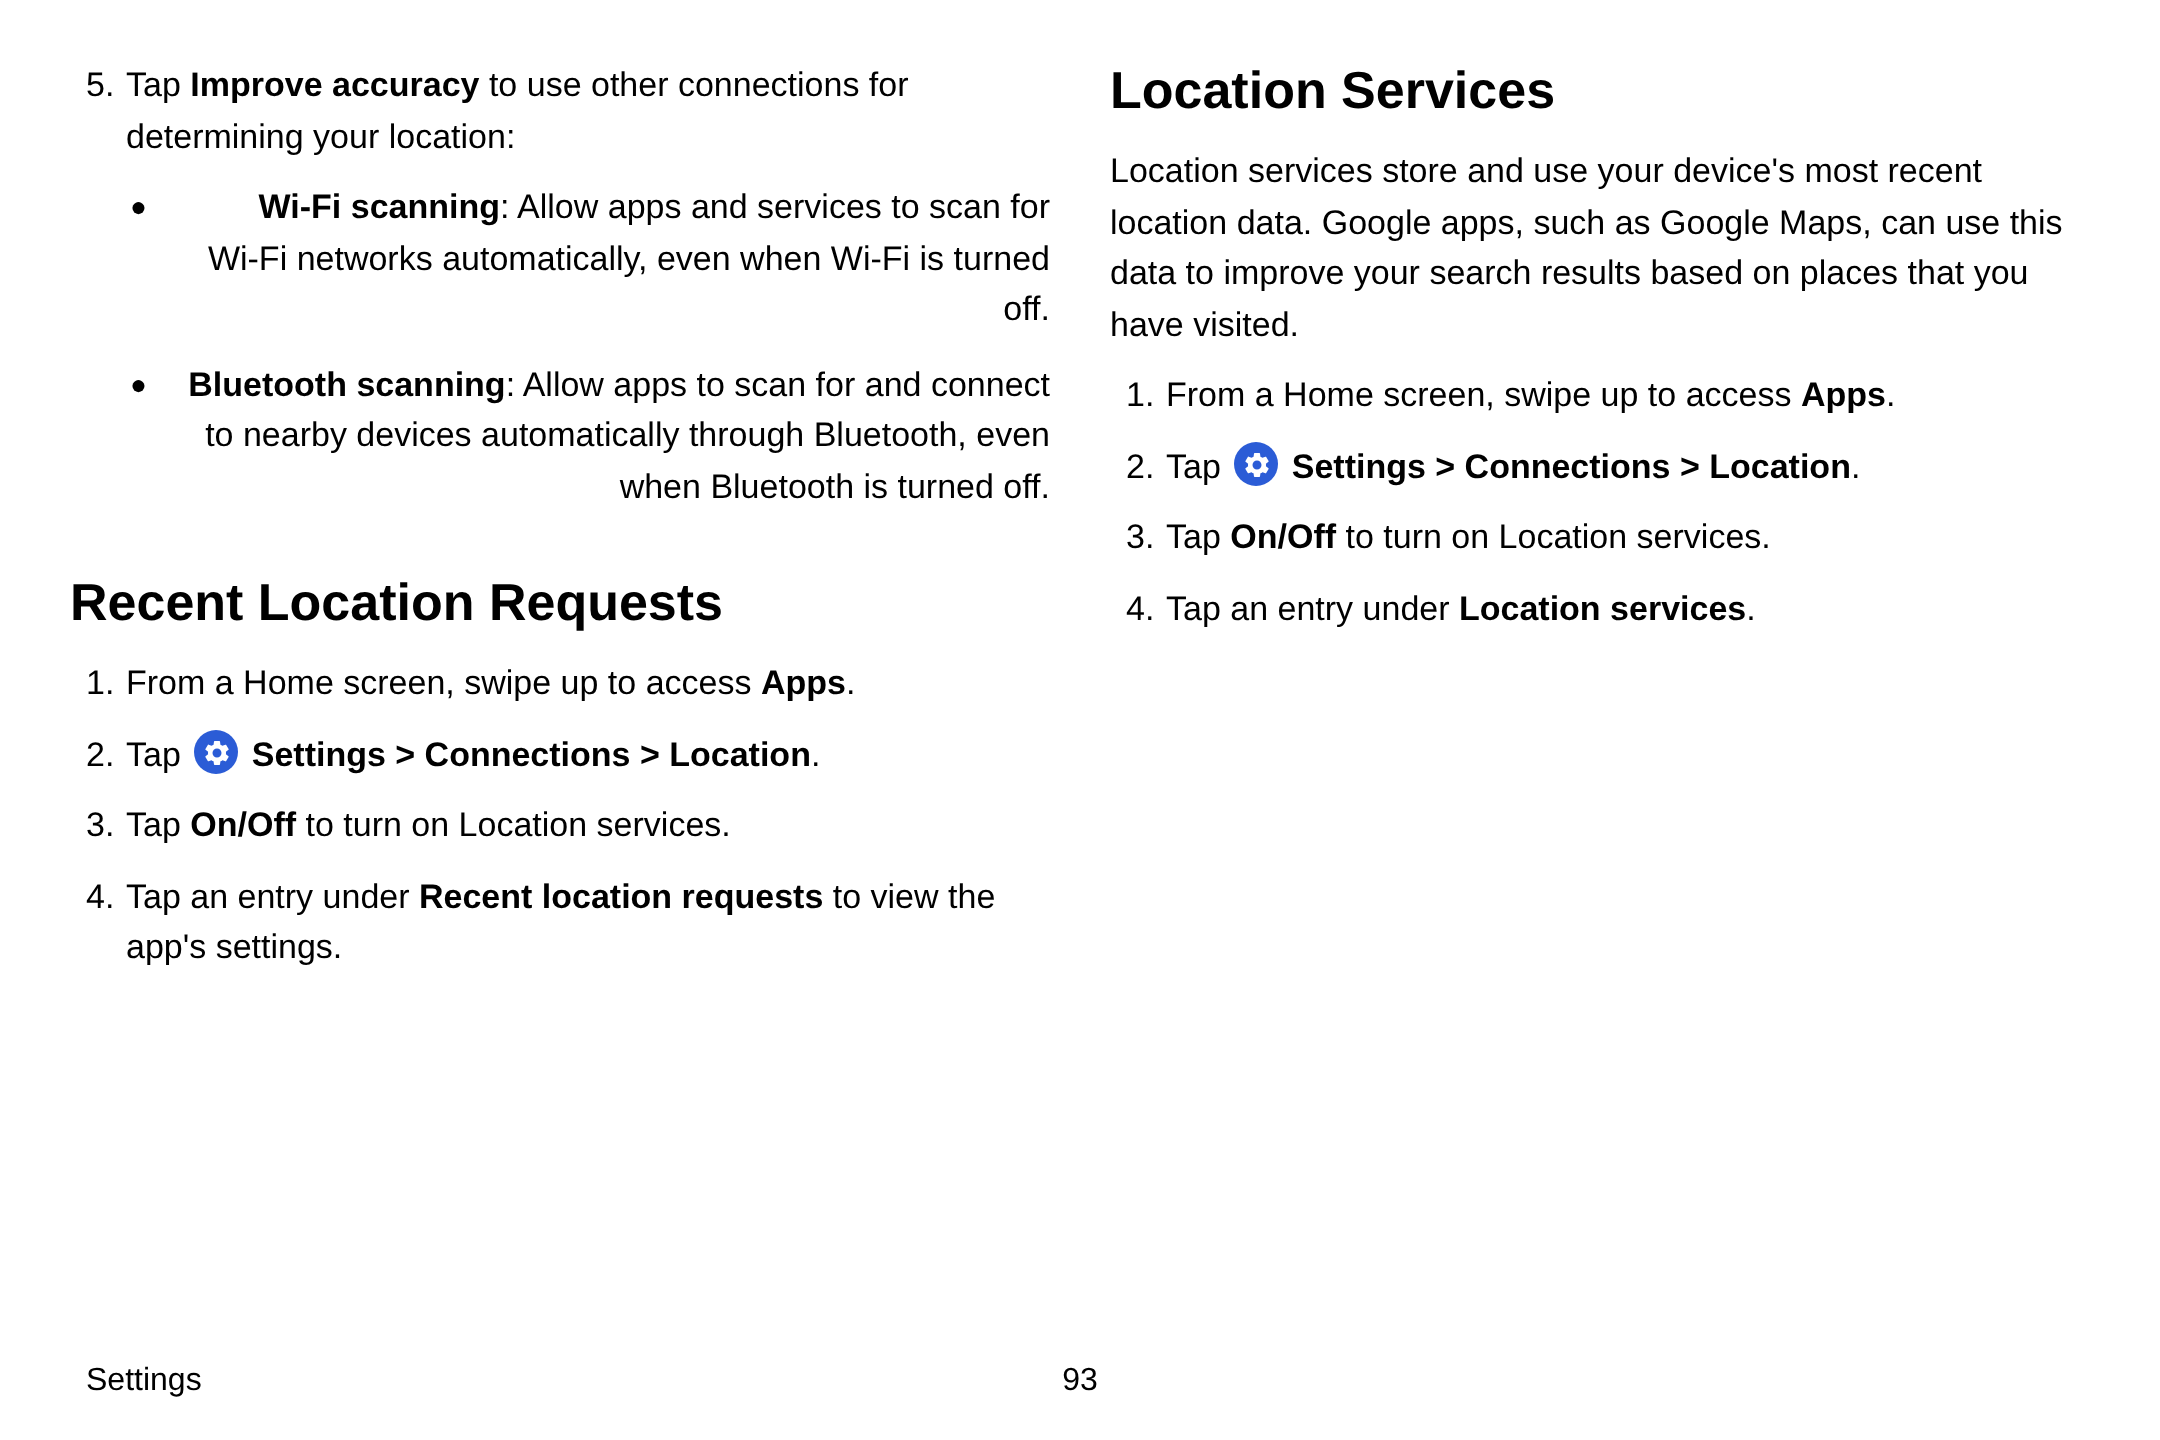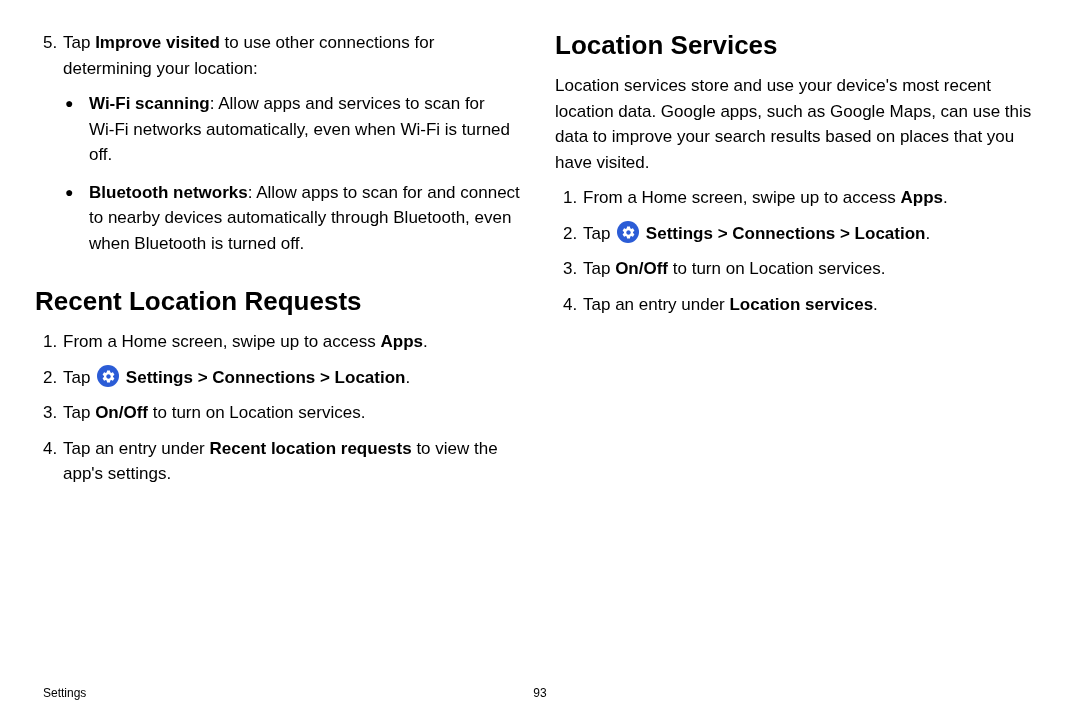--- a/index.html
+++ b/index.html
@@ -59,20 +59,21 @@
       line-height: 1.5;
     }
     .bullet {
       width: 24px;
       flex-shrink: 0;
       font-size: 14px;
       padding-top: 2px;
     }
     .ul-content {
       flex: 1;
+      text-align: right;
     }
     .bold {
       font-weight: bold;
     }
     .settings-icon {
       display: inline-flex;
       width: 22px;
       height: 22px;
       background: #2b5cd6;
       border-radius: 50%;
@@ -84,21 +85,21 @@
       top: -2px;
     }
     .settings-icon svg {
       width: 15px;
       height: 15px;
       fill: #fff;
     }
     .footer {
       display: flex;
       justify-content: space-between;
-      font-size: 12px;
+      font-size: 16px;
       padding: 0 8px;
       margin-top: auto;
     }
     .page-num {
       position: absolute;
       left: 50%;
       transform: translateX(-50%);
       text-align: right;
     }
     .footer-wrap {
@@ -108,35 +109,35 @@
   </style>
 </head>
 <body>
 
 <div class="content">
   <div class="column">
 
     <div class="ol-item">
       <div class="ol-num">5.</div>
       <div class="ol-content">
-        <span>Tap </span><span class="bold">Improve visited</span><span> to use other connections for determining your location:</span>
+        <span>Tap </span><span class="bold">Improve accuracy</span><span> to use other connections for determining your location:</span>
       </div>
     </div>
 
     <div class="ul-item">
       <div class="bullet">●</div>
       <div class="ul-content">
         <span class="bold">Wi‑Fi scanning</span><span>: Allow apps and services to scan for Wi‑Fi networks automatically, even when Wi‑Fi is turned off.</span>
       </div>
     </div>
 
     <div class="ul-item">
       <div class="bullet">●</div>
       <div class="ul-content">
-        <span class="bold">Bluetooth networks</span><span>: Allow apps to scan for and connect to nearby devices automatically through Bluetooth, even when Bluetooth is turned off.</span>
+        <span class="bold">Bluetooth scanning</span><span>: Allow apps to scan for and connect to nearby devices automatically through Bluetooth, even when Bluetooth is turned off.</span>
       </div>
     </div>
 
     <div class="heading">Recent Location Requests</div>
 
     <div class="ol-item">
       <div class="ol-num">1.</div>
       <div class="ol-content">
         <span>From a Home screen, swipe up to access </span><span class="bold">Apps</span><span>.</span>
       </div>

